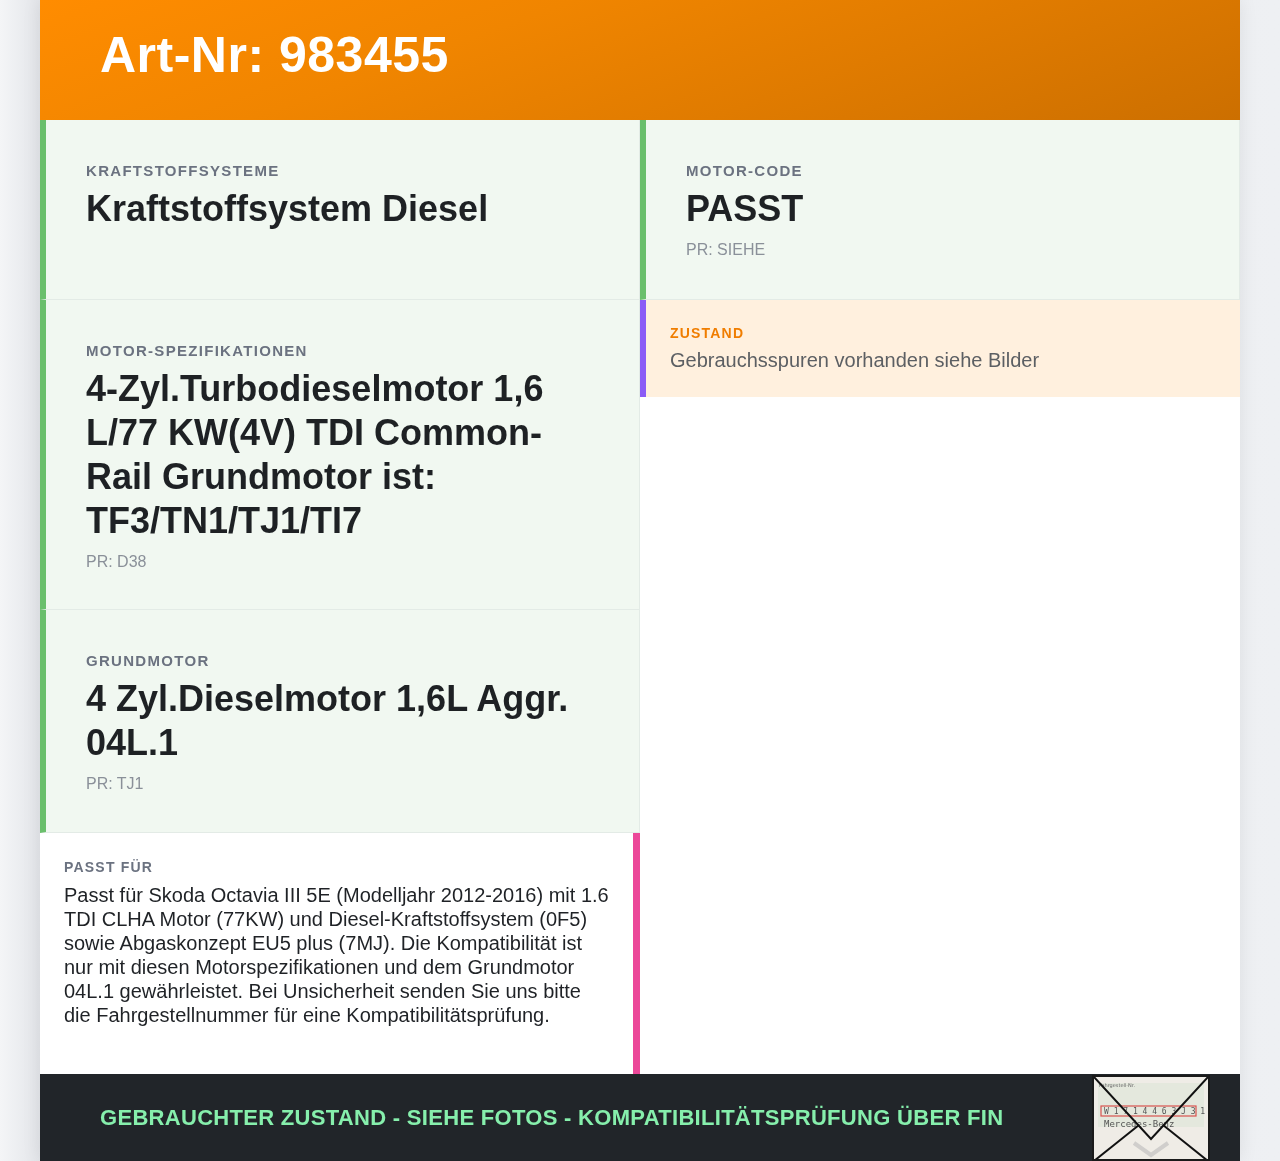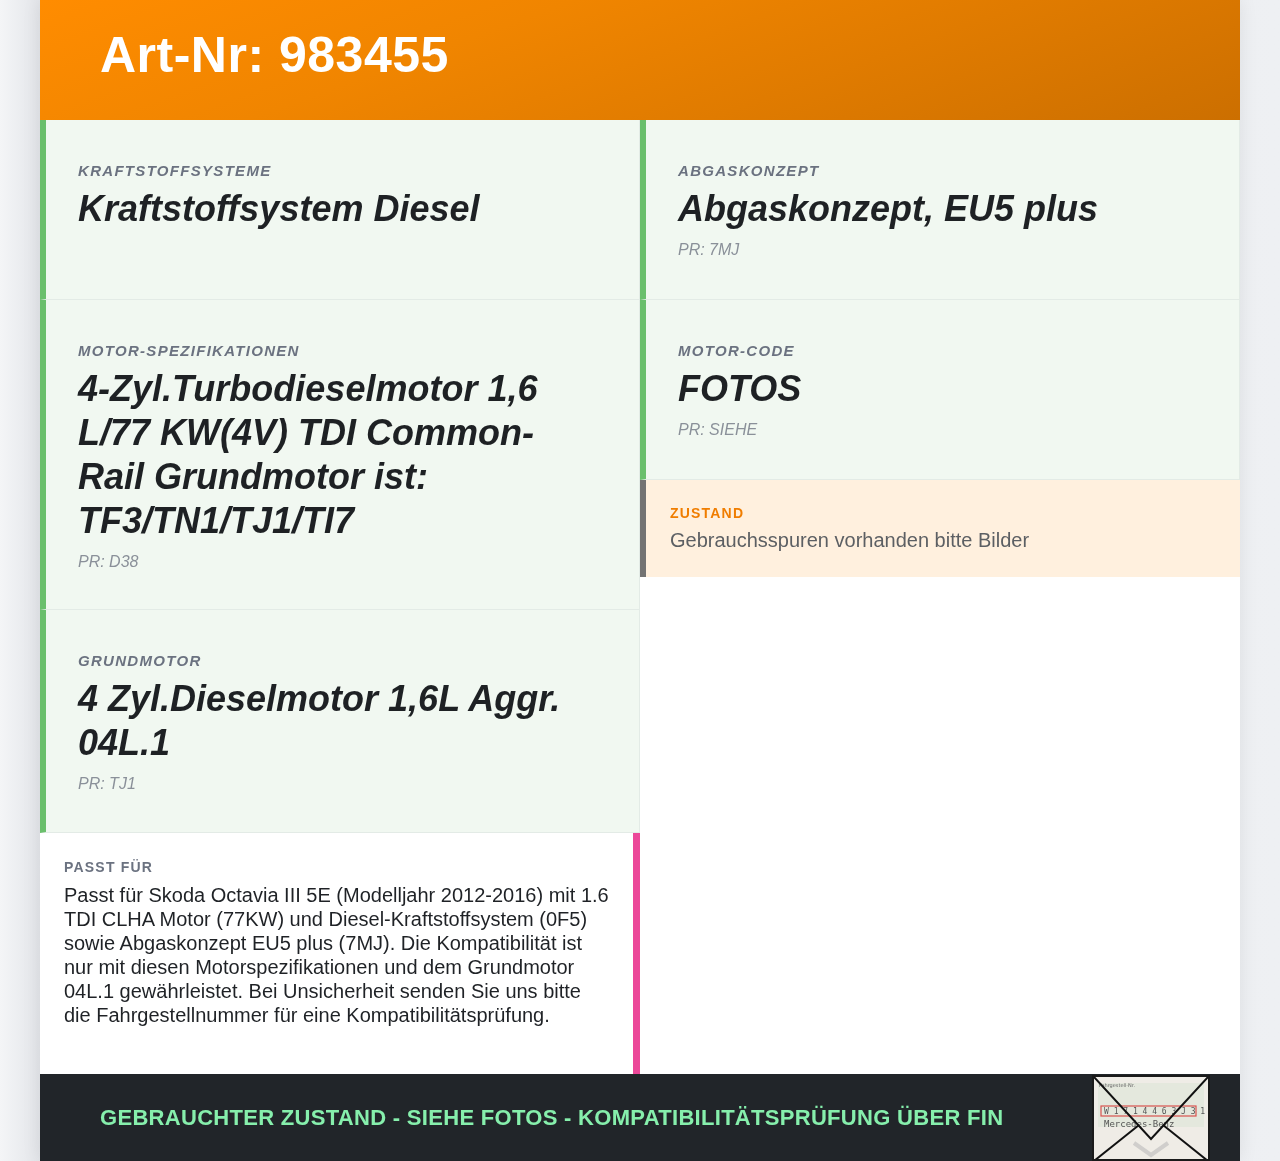--- a/index.html
+++ b/index.html
@@ -26,42 +26,41 @@
   }
   .grid { position: absolute; top: 120px; left: 0; width: 1200px; }
   .col-left { position: absolute; left: 0; top: 0; width: 600px; }
   .col-right { position: absolute; left: 600px; top: 0; width: 600px; }
   .card {
     position: relative;
     background: #f1f8f1;
     border-left: 6px solid #6abf6c;
     border-bottom: 1px solid #e3ebe6;
     border-right: 1px solid #e3ebe6;
-    padding-left: 32px;
-    font-style: italic;
+    padding-left: 40px;
   }
   .card .label {
     font-size: 15px; font-weight: bold; color: #6b7280;
     letter-spacing: 1.3px; text-transform: uppercase;
   }
   .card .value {
     font-size: 36px; font-weight: bold; color: #1e2124; line-height: 44px;
     margin-top: 8px; padding-right: 40px;
   }
   .card .pr {
     font-size: 16px; color: #8a9099; margin-top: 10px;
   }
   .c1 { height: 180px; padding-top: 42px; }
   .c2 { height: 310px; padding-top: 42px; }
   .c3 { height: 223px; padding-top: 42px; }
   .c4 { height: 180px; padding-top: 42px; }
   .c5 { height: 180px; padding-top: 42px; }
   .zustand {
     background: #fff0de;
-    border-left: 6px solid #737373;
+    border-left: 6px solid #8b5cf6;
     height: 97px;
     padding-left: 24px; padding-top: 25px;
   }
   .zustand .label {
     font-size: 14px; font-weight: bold; color: #f07d00; letter-spacing: 1.2px;
   }
   .zustand .text {
     font-size: 20px; color: #5c5f63; margin-top: 8px;
   }
   .passt {
@@ -111,33 +110,28 @@
         <div class="pr">PR: D38</div>
       </div>
       <div class="card c3">
         <div class="label">GRUNDMOTOR</div>
         <div class="value">4 Zyl.Dieselmotor 1,6L Aggr. 04L.1</div>
         <div class="pr">PR: TJ1</div>
       </div>
     </div>
 
     <div class="col-right">
-      <div class="card c4">
-        <div class="label">ABGASKONZEPT</div>
-        <div class="value">Abgaskonzept, EU5 plus</div>
-        <div class="pr">PR: 7MJ</div>
-      </div>
       <div class="card c5">
         <div class="label">MOTOR-CODE</div>
-        <div class="value">FOTOS</div>
+        <div class="value">PASST</div>
         <div class="pr">PR: SIEHE</div>
       </div>
       <div class="zustand">
         <div class="label">ZUSTAND</div>
-        <div class="text">Gebrauchsspuren vorhanden bitte Bilder</div>
+        <div class="text">Gebrauchsspuren vorhanden siehe Bilder</div>
       </div>
     </div>
 
     <div class="passt">
       <div class="label">PASST FÜR</div>
       <div class="text">Passt für Skoda Octavia III 5E (Modelljahr 2012-2016) mit 1.6 TDI CLHA Motor (77KW) und Diesel-Kraftstoffsystem (0F5) sowie Abgaskonzept EU5 plus (7MJ). Die Kompatibilität ist nur mit diesen Motorspezifikationen und dem Grundmotor 04L.1 gewährleistet. Bei Unsicherheit senden Sie uns bitte die Fahrgestellnummer für eine Kompatibilitätsprüfung.</div>
     </div>
   </div>
 
   <div class="footer">

